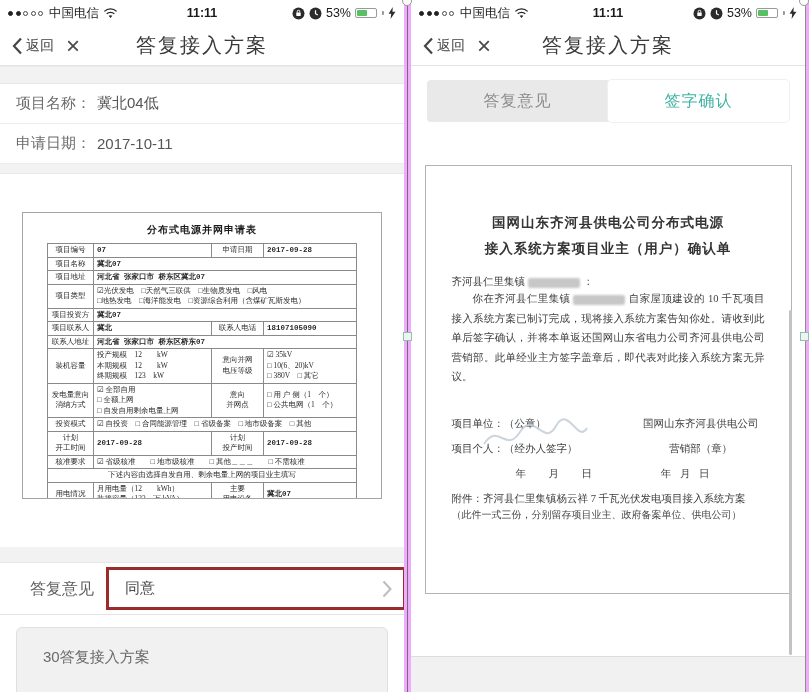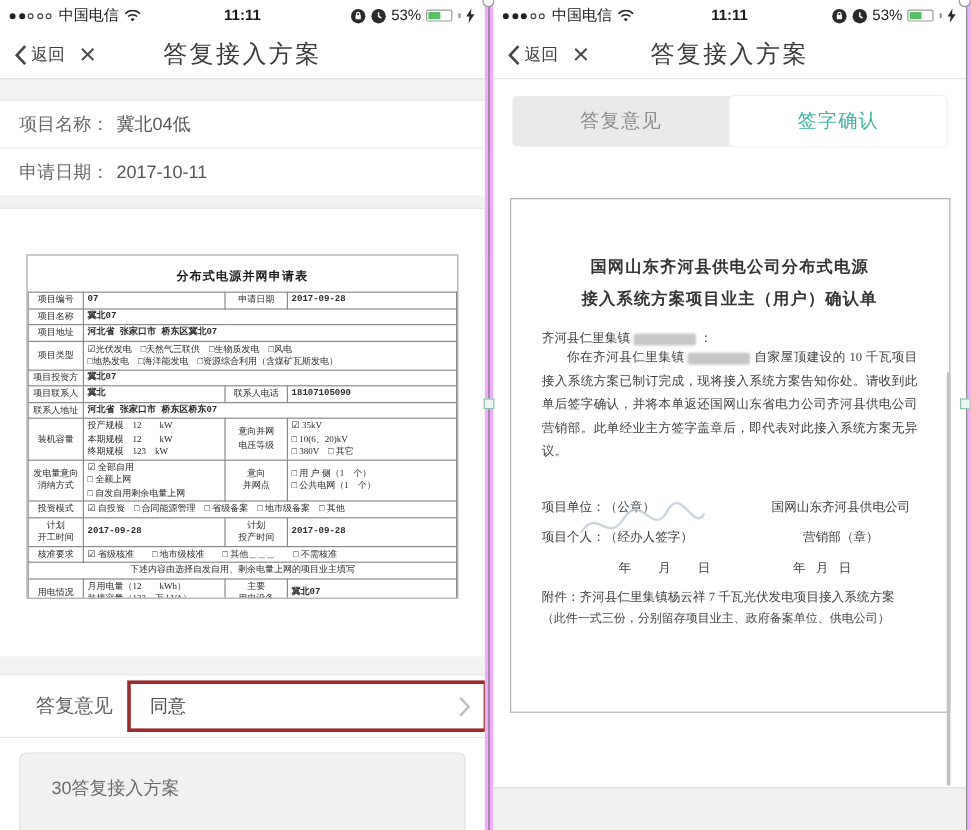--- a/index.html
+++ b/index.html
@@ -35,21 +35,21 @@
   .band { background:#f2f2f2; border-bottom:1px solid #e7e7e7; }
   .band-top { height:18px; border-top:1px solid #ececec; }
   .fieldrow { height:40px; background:#fff; display:flex; align-items:center; padding:0 16px;
               font-size:15px; border-bottom:1px solid #ececec; }
   .fieldrow .flabel { color:#6b6b6b; margin-right:6px; }
   .fieldrow .fvalue { color:#555; }
   .band-mid { height:10px; }
 
   .formarea { height:335px; background:#fff; }
   .formcard { margin:38px auto 0; width:360px; height:287px; border:1px solid #a5a5a5;
-              background:#fff; padding:10px 0 0; overflow:hidden; }
+              background:#fff; padding:10px 24px 0; overflow:hidden; }
   .formtitle { text-align:center; font-weight:700; font-size:10px; color:#1c1c1c;
                font-family:"Liberation Serif", serif; margin-bottom:6px; letter-spacing:1px; }
   table.ftab { width:100%; border-collapse:collapse; table-layout:fixed;
                font-family:"Liberation Serif", serif; }
   table.ftab td { border:1px solid #8a8a8a; font-size:7.5px; line-height:1.4; color:#2a2a2a;
                   padding:1px 3px; white-space:pre-line; overflow:hidden; }
   td.fh { text-align:center; color:#3a3a3a; }
   td.fv {}
   td.fb { font-weight:700; color:#111;font-family:Liberation Mono, monospace; }
   td.fc { text-align:center; }

